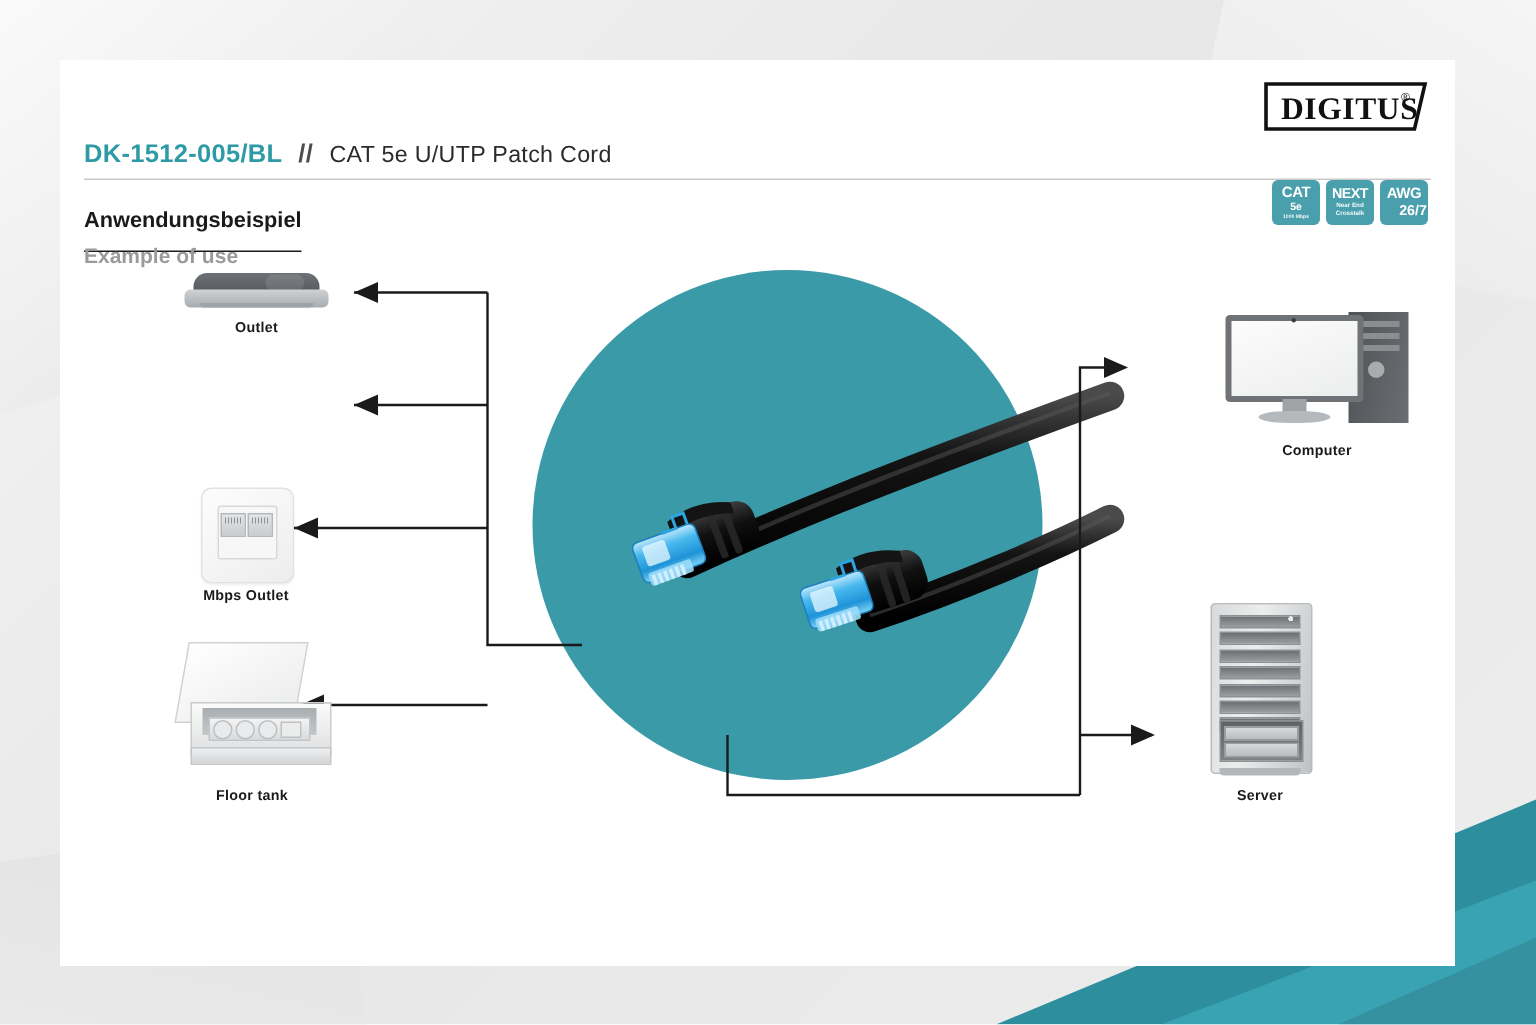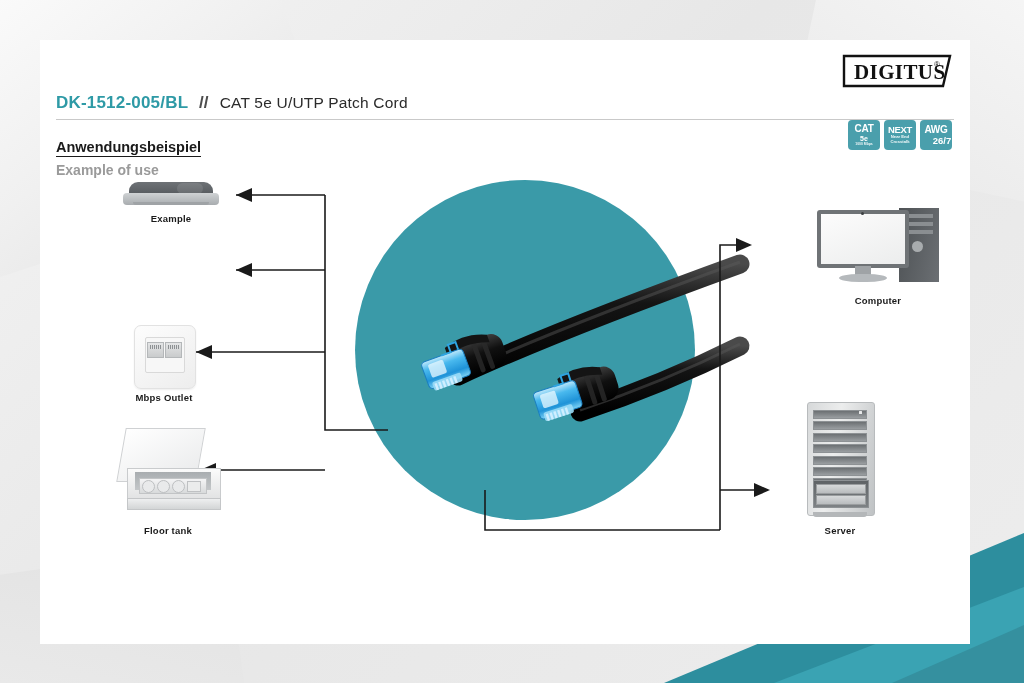--- a/index.html
+++ b/index.html
@@ -37,21 +37,21 @@
   
   .hdr{position:absolute;left:16px;top:53px;font-size:17px;font-weight:bold;
        letter-spacing:.2px;white-space:nowrap;}
   .sku{color:#2e9aa6;}
   .slashes{color:#4d4d4d;font-weight:bold;margin:0 6px;}
   .desc{color:#2b2b2b;font-weight:normal;font-size:15.5px;}
   .rule{position:absolute;left:16px;top:79px;width:898px;height:1px;background:#c9c9c9;}
 
   
   .sec-de{position:absolute;left:16px;top:99px;font-size:14.5px;font-weight:bold;
-          color:#1a1a1a;border-bottom:1.5px solid #1a1a1a;padding-bottom:1px;}
+          color:#1a1a1a;border-bottom:1.5px solid #1a1a1a;padding-bottom:12px;}
   .sec-en{position:absolute;left:16px;top:122px;font-size:14px;font-weight:bold;
           color:#9a9a9a;}
 
   
   .logo{position:absolute;right:18px;top:14px;width:110px;height:22px;}
   .logo svg{display:block;}
 
   
   .badges{position:absolute;right:18px;top:80px;display:flex;gap:4px;}
   .badge{width:32px;height:30px;border-radius:4px;background:#4a9fac;
@@ -308,21 +308,21 @@
           <polygon points="730,450 714,443 714,457"></polygon>
         </g>
       </svg>
 
       <div class="node" style="left:72px;top:142px;width:118px;">
         <div class="art router">
           <div class="top"></div>
             <div class="base"></div>
             <div class="foot"></div>
         </div>
-        <div class="cap">Example</div>
+        <div class="cap">Outlet</div>
       </div>
 
 
       <div class="node" style="left:64px;top:285px;width:120px;">
         <div class="art outlet">
           <div class="plate"></div>
             <div class="inner"></div>
           <div class="jack j1"></div>
             <div class="jack j2"></div>
         </div>

